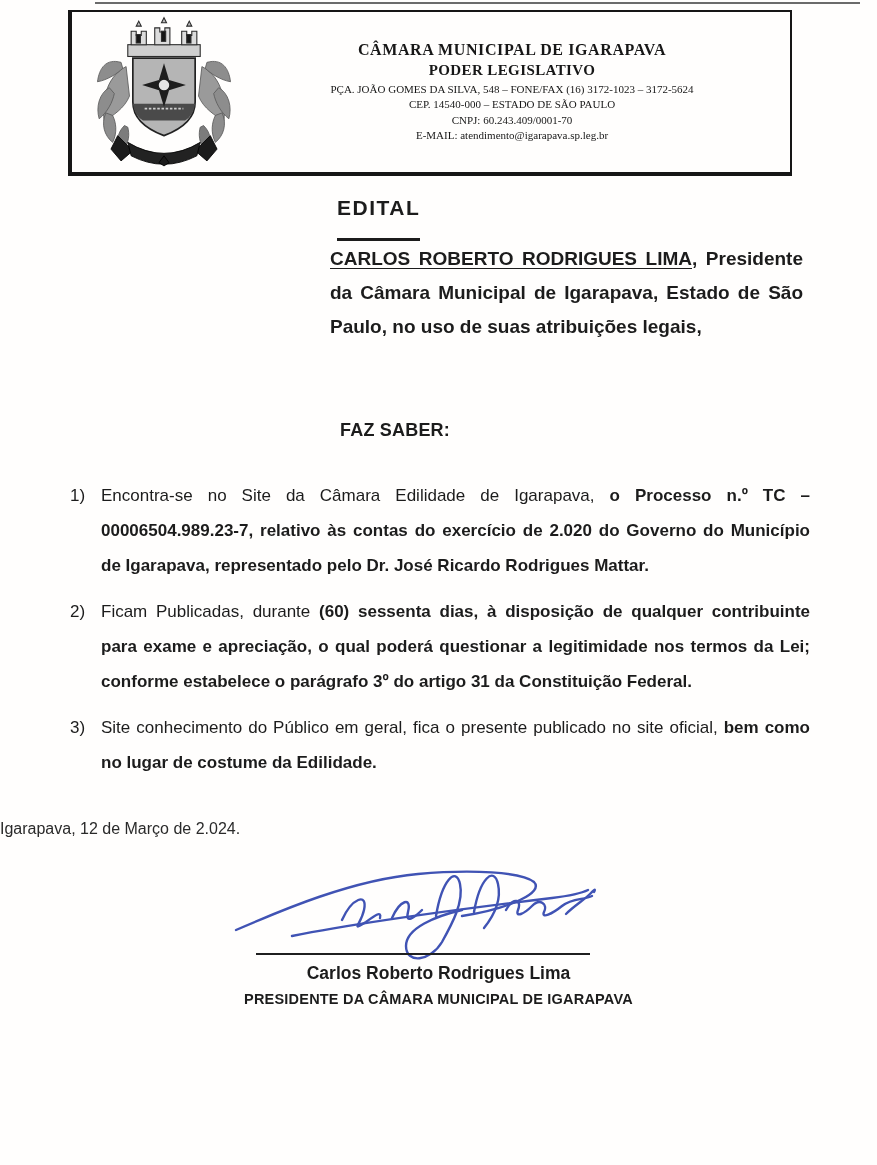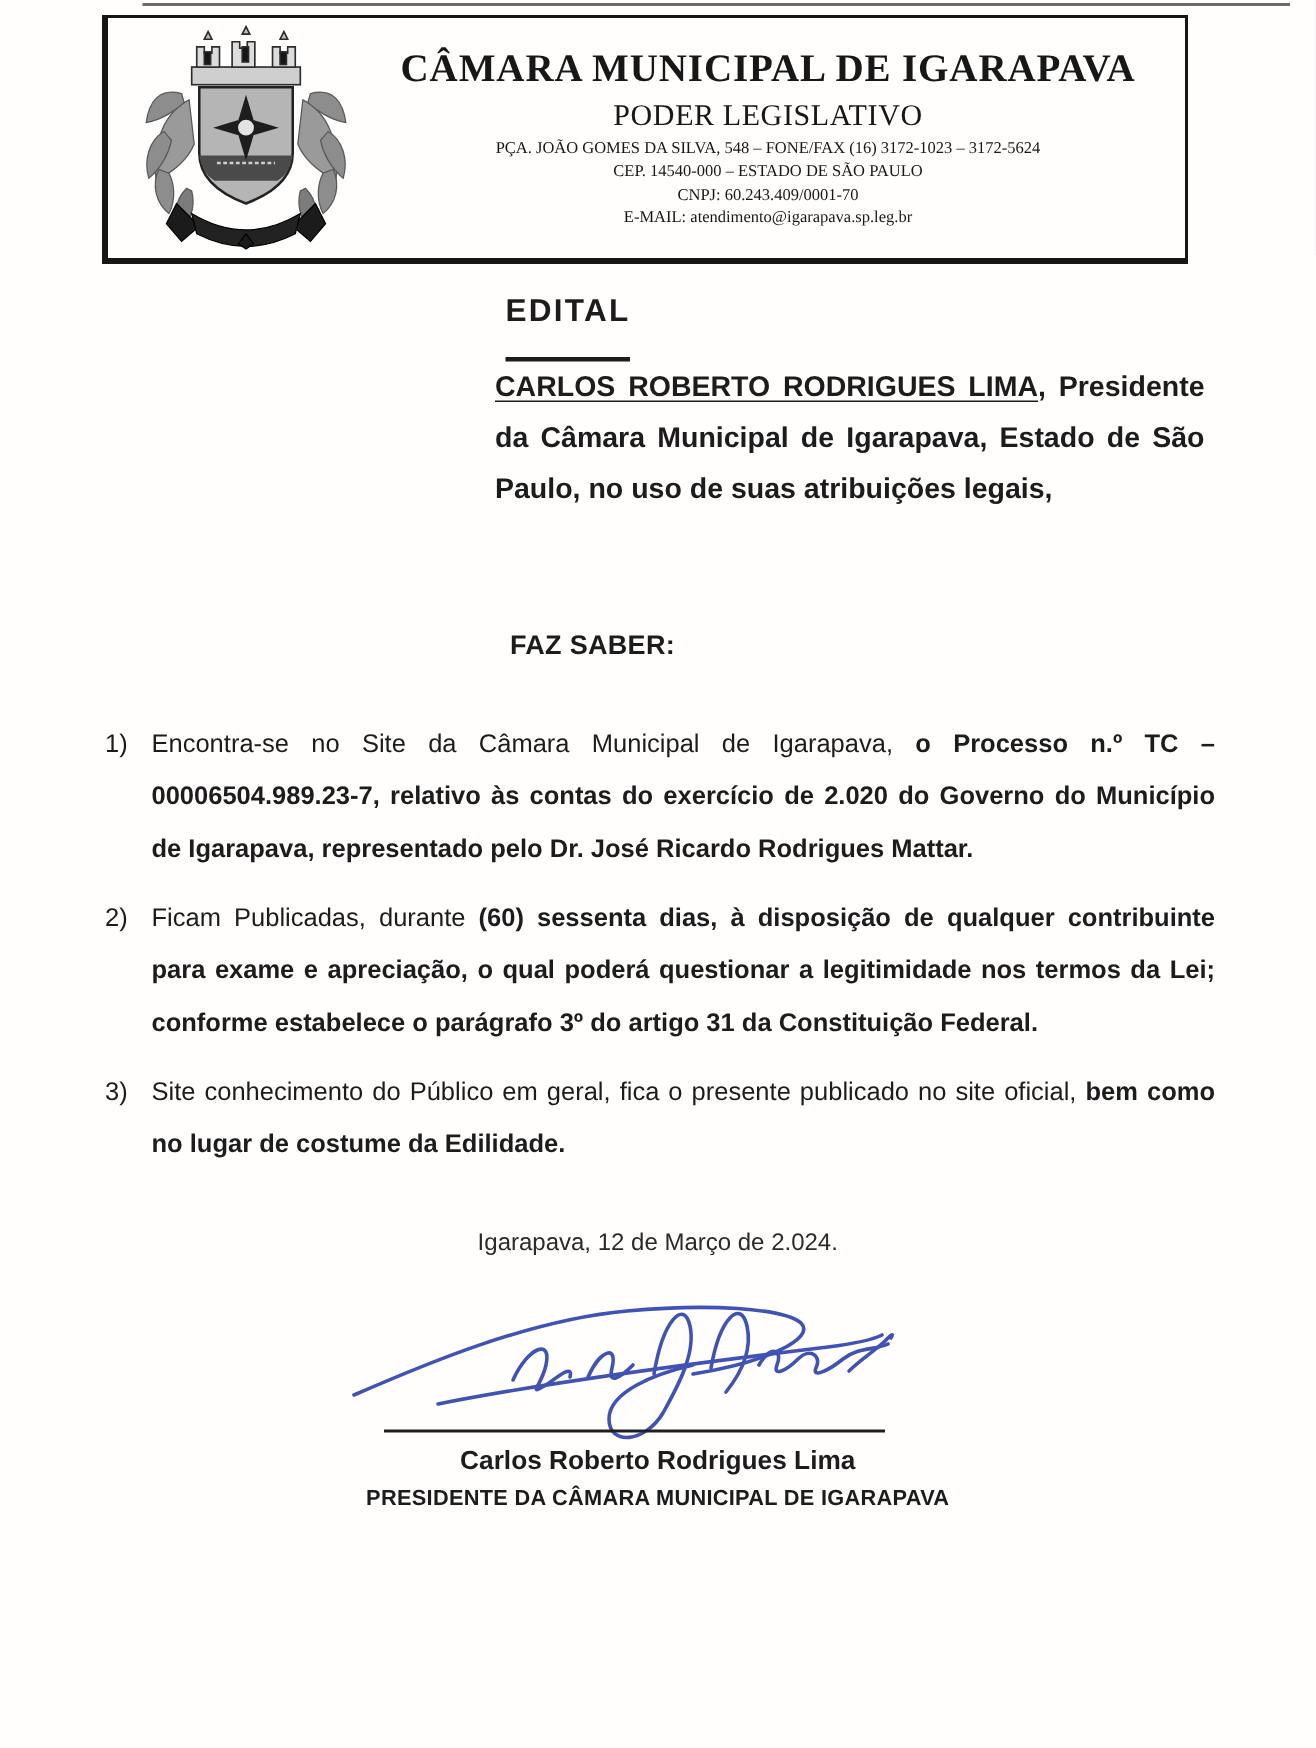--- a/index.html
+++ b/index.html
@@ -29,22 +29,22 @@
     padding:2px 10px 4px 6px;
   }
   .crest-wrap { width:172px; flex:0 0 172px; display:flex; justify-content:center; }
   .header-lines {
     flex:1; text-align:center;
     font-family:"Liberation Serif", serif;
     color:#171717;
     line-height:1.32;
     padding-right:6px;
   }
-  .org-name { font-size:26px; font-weight:bold; letter-spacing:.6px; }
-  .branch   { font-size:20px; font-weight:normal; letter-spacing:.4px; margin-top:1px; }
+  .org-name { font-size:16px; font-weight:bold; letter-spacing:.6px; }
+  .branch   { font-size:15px; font-weight:bold; letter-spacing:.4px; margin-top:1px; }
   .addr     { font-size:11px; margin-top:1px; }
   
   .edital-title {
     position:absolute; left:337px; top:196px;
     font-size:21px; font-weight:bold; letter-spacing:1.5px;
     border-bottom:3px solid #1c1c1c; padding-bottom:18px;
   }
   .intro-para {
     position:absolute; left:330px; top:242px; width:473px;
     font-size:19px; font-weight:bold; line-height:34px;
@@ -55,21 +55,21 @@
     position:absolute; left:340px; top:388px;
     font-size:18px; font-weight:bold; letter-spacing:.2px;margin-top:32px;
   }
   .items { position:absolute; left:70px; top:478px; width:740px; }
   .item  { display:flex; margin-bottom:11px; }
   .item-number { flex:0 0 31px; font-size:17px; line-height:35px; }
   .item-text   { flex:1; font-size:17px; line-height:35px; text-align:justify; }
   .item-text .emph { font-weight:bold; }
   .dateline {
     position:absolute; left:0; top:820px; width:877px;
-    text-align:center; font-size:16px; color:#2a2a2a;
+    font-size:16px; color:#2a2a2a;
   }
   
   .sig-svg   { position:absolute; left:222px; top:858px; }
   .sig-line  {
     position:absolute; left:256px; top:953px; width:334px; height:0;
     border-top:2px solid #1f1f1f;
   }
   .sig-name  {
     position:absolute; left:0; top:963px; width:877px;
     text-align:center; font-size:17.5px; font-weight:bold;
@@ -150,21 +150,21 @@
 
   <div class="edital-title">EDITAL</div>
 
   <p class="intro-para"><span class="intro-name">CARLOS ROBERTO RODRIGUES LIMA</span><span>, Presidente da Câmara Municipal de Igarapava, Estado de São Paulo, no uso de suas atribuições legais,</span></p>
 
   <div class="faz-saber">FAZ SABER:</div>
 
   <div class="items">
     <div class="item">
       <div class="item-number">1)</div>
-      <div class="item-text"><span>Encontra-se no Site da Câmara Municipal de Igarapava, </span><span class="emph">o Processo n.º TC – 00006504.989.23-7, relativo às contas do exercício de 2.020 do Governo do Município de Igarapava, representado pelo Dr. José Ricardo Rodrigues Mattar.</span></div>
+      <div class="item-text"><span>Encontra-se no Site da Câmara Edilidade de Igarapava, </span><span class="emph">o Processo n.º TC – 00006504.989.23-7, relativo às contas do exercício de 2.020 do Governo do Município de Igarapava, representado pelo Dr. José Ricardo Rodrigues Mattar.</span></div>
     </div>
     <div class="item">
       <div class="item-number">2)</div>
       <div class="item-text"><span>Ficam Publicadas, durante </span><span class="emph">(60) sessenta dias, à disposição de qualquer contribuinte para exame e apreciação, o qual poderá questionar a legitimidade nos termos da Lei; conforme estabelece o parágrafo 3º do artigo 31 da Constituição Federal.</span></div>
     </div>
     <div class="item">
       <div class="item-number">3)</div>
       <div class="item-text"><span>Site conhecimento do Público em geral, fica o presente publicado no site oficial, </span><span class="emph">bem como no lugar de costume da Edilidade.</span></div>
     </div>
   </div>

